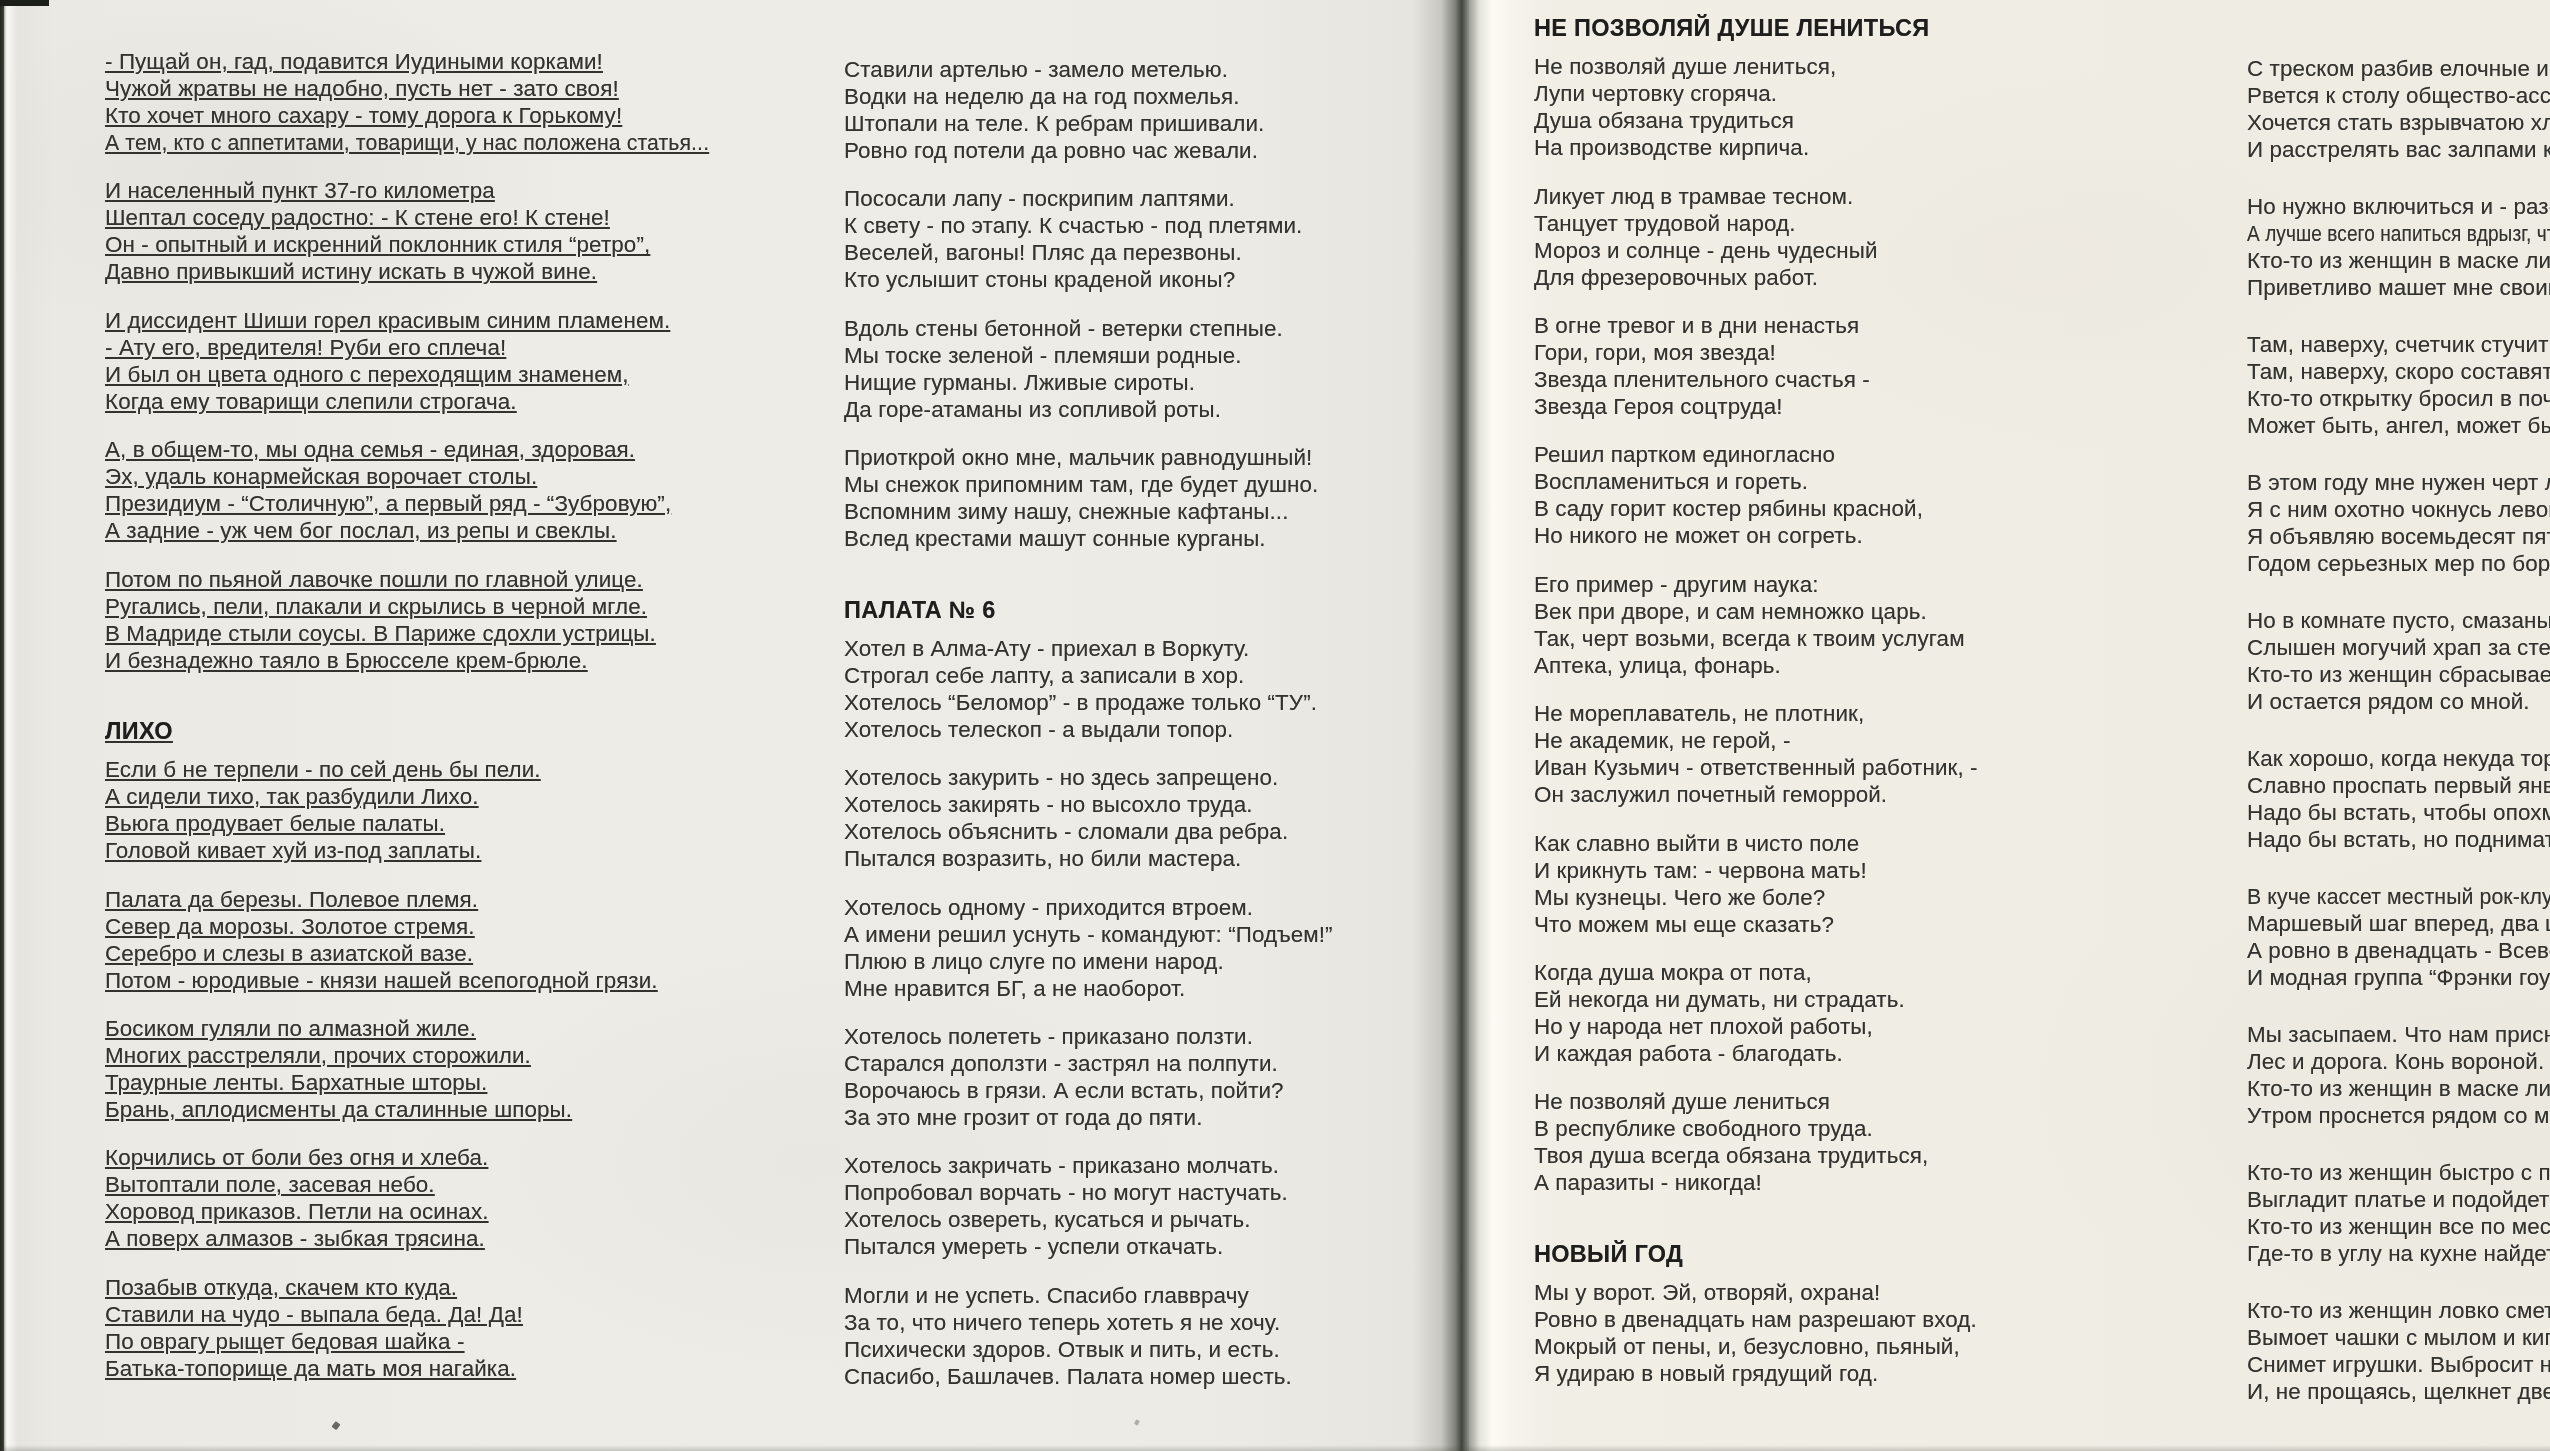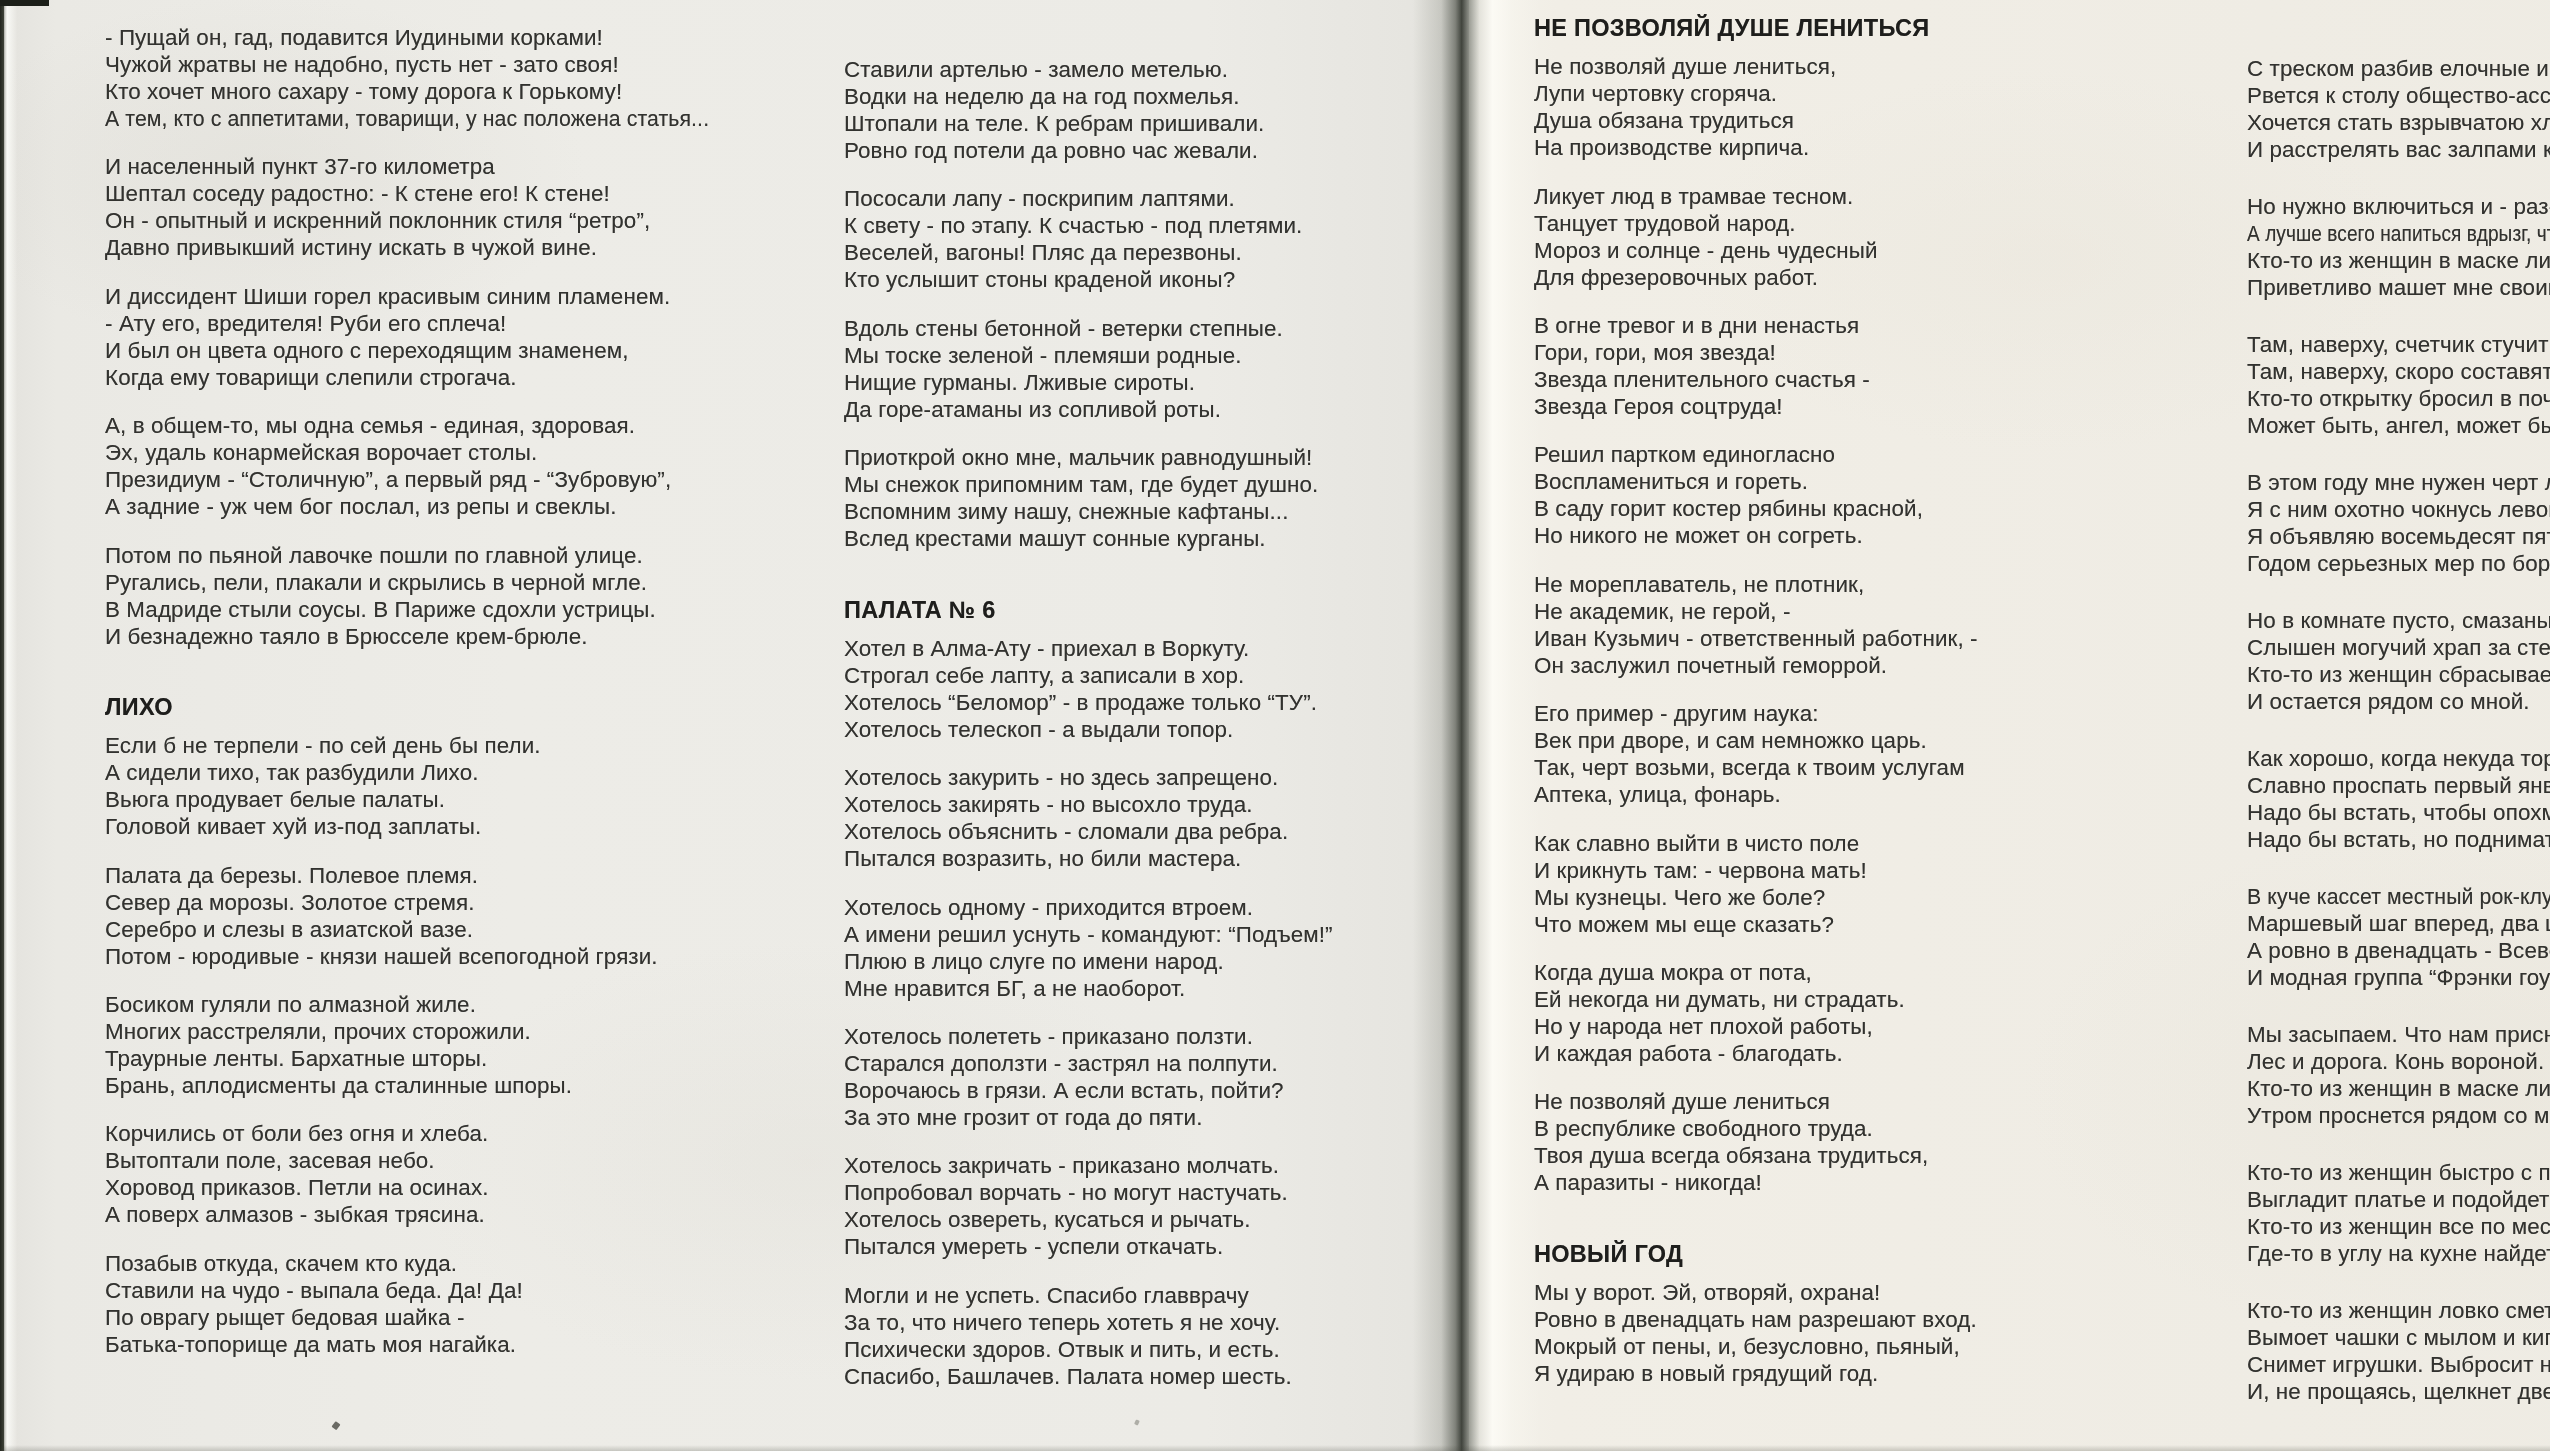--- a/index.html
+++ b/index.html
@@ -54,21 +54,21 @@
   #speck-2{left:1135px;top:1420px;width:4.1px;height:4.6px;background:#7b7c73;transform:rotate(25deg);opacity:.55;}
 
   .column{
     position:absolute;top:0;
     display:flex;flex-direction:column;align-items:flex-start;
     font-size:22.4px;line-height:27px;
     color:#32322f;
     letter-spacing:0.1px;
     text-shadow:0 0 0.5px rgba(52,52,48,.45);
   }
-  #column-1{left:105px;padding-top:24px;}
+  #column-1{left:105px;padding-top:48px;text-decoration:underline;}
   #column-2{left:844px;padding-top:56px;}
   #column-3{left:1534px;padding-top:15px;}
   #column-4{left:2247px;padding-top:55px;}
   .stanza{margin:0 0 21.4px 0;}
   #column-4 .stanza{margin-bottom:30px;}
   .poem-title{
     font-weight:700;font-size:23.5px;line-height:27px;
     color:#1e1e1c;letter-spacing:0.3px;
     margin:23px 0 11.2px 0;
     text-shadow:0 0 0.5px rgba(30,30,28,.5);
@@ -238,32 +238,32 @@
         <div class="poem-line">Звезда пленительного счастья -</div>
         <div class="poem-line">Звезда Героя соцтруда!</div>
       </div>
       <div class="stanza">
         <div class="poem-line">Решил партком единогласно</div>
         <div class="poem-line">Воспламениться и гореть.</div>
         <div class="poem-line">В саду горит костер рябины красной,</div>
         <div class="poem-line">Но никого не может он согреть.</div>
       </div>
       <div class="stanza">
+        <div class="poem-line">Его пример - другим наука:</div>
+        <div class="poem-line">Век при дворе, и сам немножко царь.</div>
+        <div class="poem-line">Так, черт возьми, всегда к твоим услугам</div>
+        <div class="poem-line">Аптека, улица, фонарь.</div>
+      </div>
+      <div class="stanza">
         <div class="poem-line">Не мореплаватель, не плотник,</div>
         <div class="poem-line">Не академик, не герой, -</div>
         <div class="poem-line">Иван Кузьмич - ответственный работник, -</div>
         <div class="poem-line">Он заслужил почетный геморрой.</div>
       </div>
       <div class="stanza">
-        <div class="poem-line">Его пример - другим наука:</div>
-        <div class="poem-line">Век при дворе, и сам немножко царь.</div>
-        <div class="poem-line">Так, черт возьми, всегда к твоим услугам</div>
-        <div class="poem-line">Аптека, улица, фонарь.</div>
-      </div>
-      <div class="stanza">
         <div class="poem-line">Как славно выйти в чисто поле</div>
         <div class="poem-line">И крикнуть там: - червона мать!</div>
         <div class="poem-line">Мы кузнецы. Чего же боле?</div>
         <div class="poem-line">Что можем мы еще сказать?</div>
       </div>
       <div class="stanza">
         <div class="poem-line">Когда душа мокра от пота,</div>
         <div class="poem-line">Ей некогда ни думать, ни страдать.</div>
         <div class="poem-line">Но у народа нет плохой работы,</div>
         <div class="poem-line">И каждая работа - благодать.</div>

